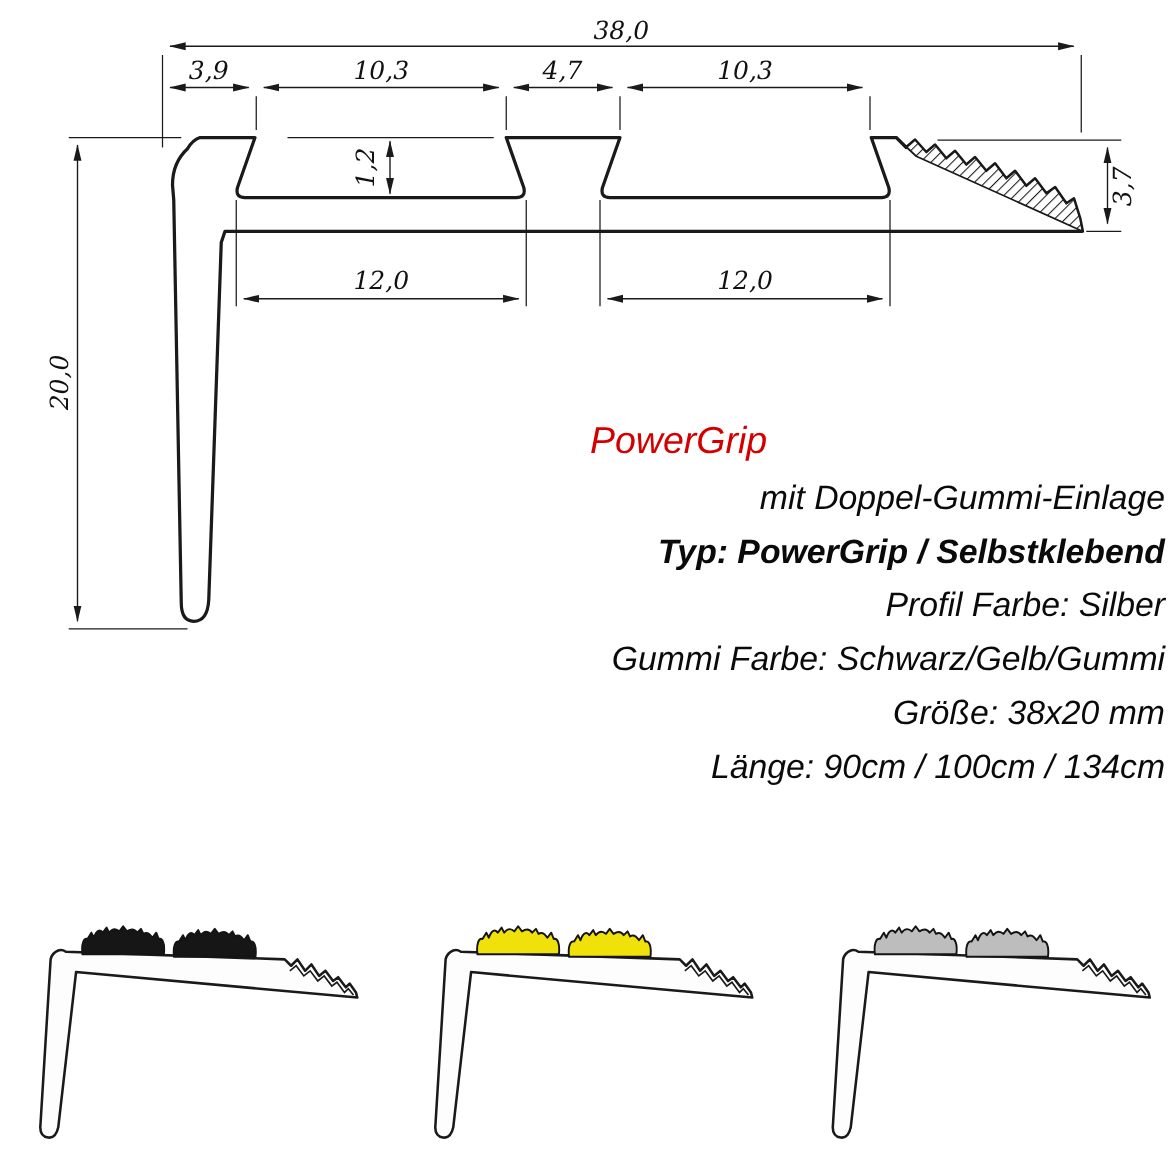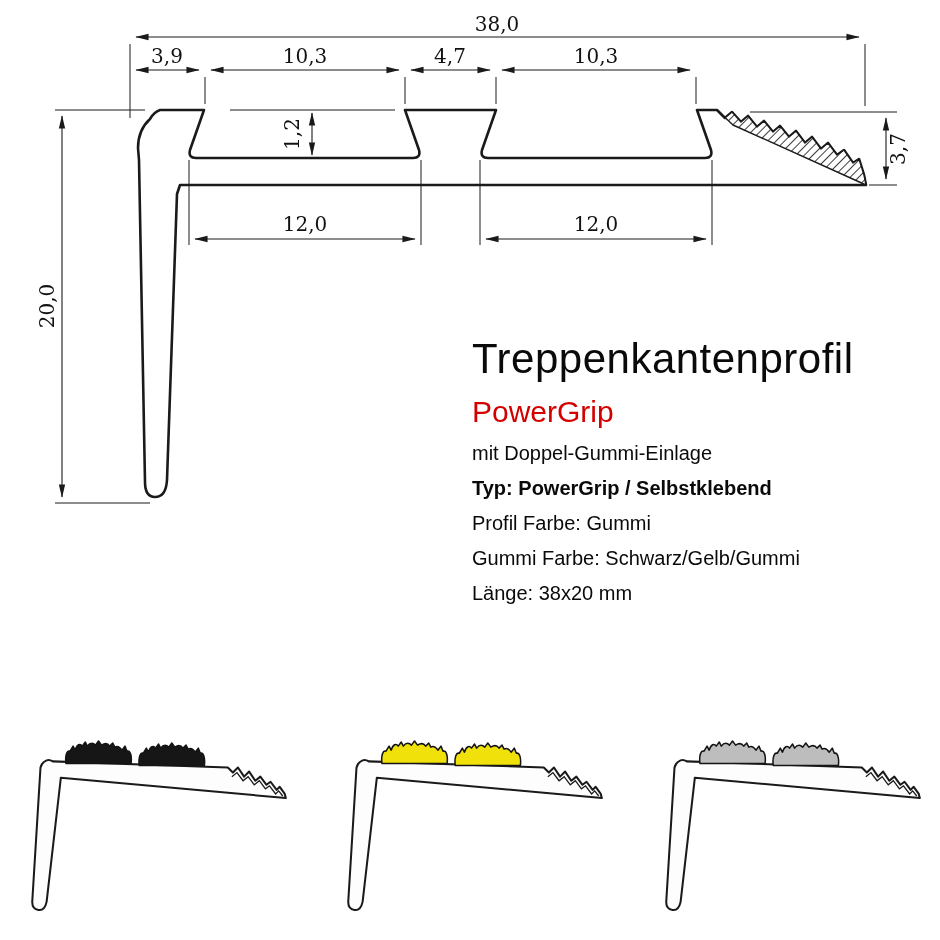--- a/index.html
+++ b/index.html
@@ -1,31 +1,31 @@
 <!DOCTYPE html>
 <html><head>
 <meta charset="utf-8">
 <style>
   html,body{margin:0;padding:0;background:#ffffff;}
   .stage{position:relative;width:940px;height:940px;background:#fff;overflow:hidden;
-         font-family:"Liberation Sans",sans-serif;}
+         font-family:"Liberation Sans",sans-serif;font-style:italic;}
   svg{display:block;}
   
   .body{fill:#ffffff;stroke:#1a1a1a;stroke-width:2.6;stroke-linejoin:round;}
   .mini-bodyfill{fill:#fdfdfd;stroke:#1a1a1a;stroke-width:2;stroke-linejoin:round;}
   .tex{stroke:#1a1a1a;stroke-width:1.3;fill:none;}
   .dim{stroke:#1a1a1a;stroke-width:1.1;fill:none;}
   .ext{stroke:#1a1a1a;stroke-width:1;fill:none;}
   .band{fill:url(#hatch);stroke:#1a1a1a;stroke-width:1.4;stroke-linejoin:round;}
   .dtxt{font-family:"DejaVu Serif","Liberation Serif",serif;font-size:20px;fill:#111;}
   
   .info{position:absolute;left:472px;top:336px;width:460px;z-index:2;color:#0a0a0a;}
   .info .title{font-size:42px;font-weight:400;line-height:1.1;margin:0 0 13px 0;letter-spacing:0.5px;}
   .info .brand{font-size:30px;font-weight:400;color:#d40000;margin:0 0 13px 0;}
-  .info .line{font-size:20px;font-weight:400;margin:0 0 12px 0;}
+  .info .line{font-size:27px;font-weight:400;margin:0 0 12px 0;text-align:right;}
   .info .line.bold{font-weight:700;}
   
   .variant{position:absolute;top:730px;width:285px;height:190px;}
   .v1{left:12px;} .v2{left:328px;} .v3{left:646px;}
   .hiddendefs{position:absolute;width:0;height:0;overflow:hidden;}
 </style>
 </head>
 <body>
 
 <div class="stage">
@@ -99,27 +99,27 @@
       <text class="dtxt" x="596" y="63" text-anchor="middle">10,3</text>
       <text class="dtxt" x="299" y="134" text-anchor="middle" transform="rotate(-90 299 134)">1,2</text>
       <text class="dtxt" x="305" y="231" text-anchor="middle">12,0</text>
       <text class="dtxt" x="596" y="231" text-anchor="middle">12,0</text>
       <text class="dtxt" x="54" y="306" text-anchor="middle" transform="rotate(-90 54 306)">20,0</text>
       <text class="dtxt" x="905" y="149" text-anchor="middle" transform="rotate(-90 905 149)">3,7</text>
     </g>
   </svg>
 
   <div class="info">
-    <div class="title">Treppenkantenprofil</div>
     <div class="brand">PowerGrip</div>
     <div class="line">mit Doppel-Gummi-Einlage</div>
     <div class="line bold">Typ: PowerGrip / Selbstklebend</div>
-    <div class="line">Profil Farbe: Gummi</div>
+    <div class="line">Profil Farbe: Silber</div>
     <div class="line">Gummi Farbe: Schwarz/Gelb/Gummi</div>
-    <div class="line">Länge: 38x20 mm</div>
+    <div class="line">Größe: 38x20 mm</div>
+    <div class="line">Länge: 90cm / 100cm / 134cm</div>
   </div>
 
   <div class="variant v1">
     <svg width="285" height="190" viewBox="0 0 280 185">
       <use href="#mini-body"></use>
       <use href="#rubber-insert" x="52" y="10" fill="#161616"></use>
       <use href="#rubber-insert" x="124" y="12" fill="#161616"></use>
     </svg>
   </div>
 

